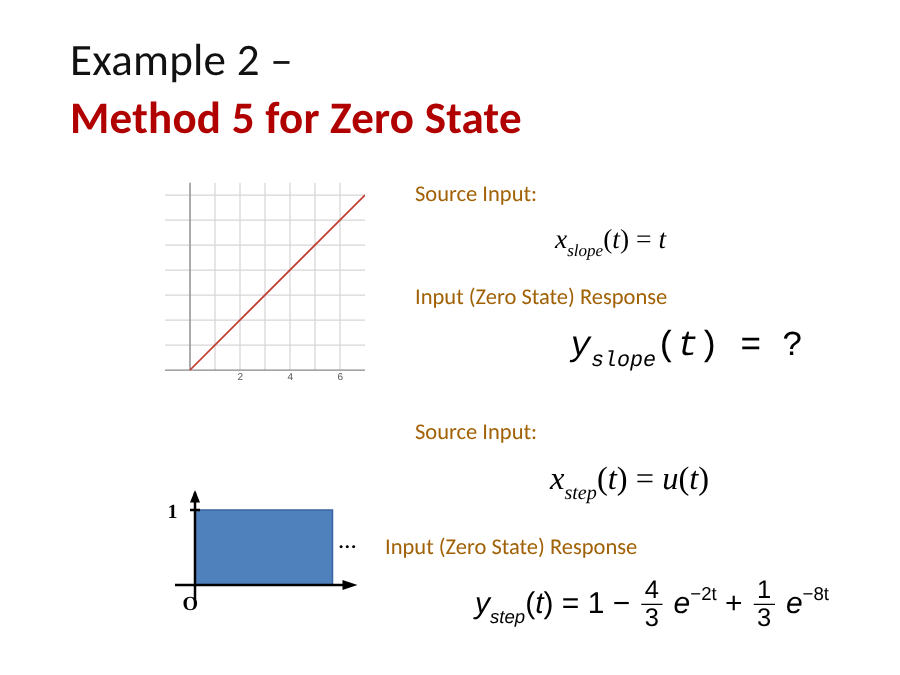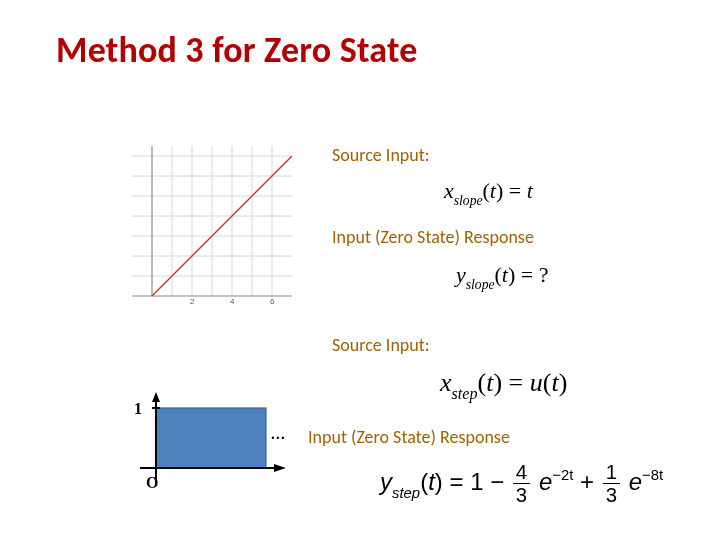--- a/index.html
+++ b/index.html
@@ -14,21 +14,21 @@
   .title-line1 { font-size: 36px; font-weight: 400; color: #111; letter-spacing: 0.2px; }
   .title-line2 { font-size: 36px; font-weight: 600; color: #b00000; margin-top: 2px; letter-spacing: 0.2px; }
 
   .row-label { font-size: 18px; color: #a16207; }
 
   
   .slope-graph { position: absolute; left: 132px; top: 146px; width: 160px; height: 160px; }
   .src1-label  { position: absolute; left: 332px; top: 144px; }
   .src1-eq     { position: absolute; left: 444px; top: 178px; font-family: 'Times New Roman', serif; font-size: 22px; font-style: italic; }
   .resp1-label { position: absolute; left: 332px; top: 226px; }
-  .resp1-eq    { position: absolute; left: 456px; top: 262px; font-family: Liberation Serif, serif; font-size: 22px; font-style: italic; }
+  .resp1-eq    { position: absolute; left: 456px; top: 262px; font-family: Liberation Mono, monospace; font-size: 28px; font-style: italic; }
 
   
   .step-graph  { position: absolute; left: 120px; top: 392px; width: 168px; height: 100px; }
   .ellipsis    { position: absolute; left: 271px; top: 420px; font-size: 20px; }
   .src2-label  { position: absolute; left: 332px; top: 334px; }
   .src2-eq     { position: absolute; left: 440px; top: 368px; font-family: 'Times New Roman', serif; font-size: 26px; font-style: italic; }
   .resp2-label { position: absolute; left: 308px; top: 426px; font-size: 18px; }
   .resp2-eq    { position: absolute; left: 380px; top: 462px; font-family: Liberation Sans, sans-serif; font-size: 24px; font-style: italic; }
 
   
@@ -48,21 +48,22 @@
   
   .step-svg line.axis { stroke: #000; stroke-width: 2; }
   .step-svg polygon.arrow { fill: #000; }
   .step-svg rect.fill { fill: #4f81bd; stroke: #3a63a0; stroke-width: 1.2; }
   .step-svg text.lbl { font: 700 16px 'Times New Roman', serif; fill: #000; }
 </style>
 </head>
 <body>
 
 <div class="title-block">
-  <div class="title-line2">Method 3 for Zero State</div>
+  <div class="title-line1">Example 2 –</div>
+  <div class="title-line2">Method 5 for Zero State</div>
 </div>
 
 <div class="slope-graph">
   <svg class="slope-svg" viewBox="0 0 160 160" width="160" height="160">
 
     <line class="grid" x1="20" y1="0" x2="20" y2="150"></line>
     <line class="grid" x1="40" y1="0" x2="40" y2="150"></line>
     <line class="grid" x1="60" y1="0" x2="60" y2="150"></line>
     <line class="grid" x1="80" y1="0" x2="80" y2="150"></line>
     <line class="grid" x1="100" y1="0" x2="100" y2="150"></line>

